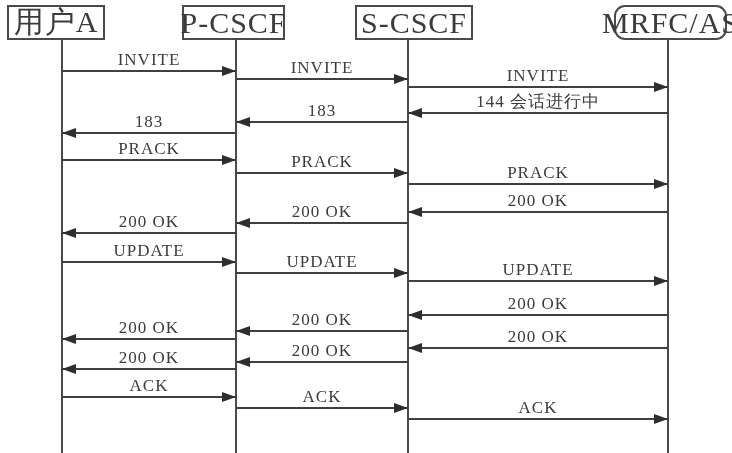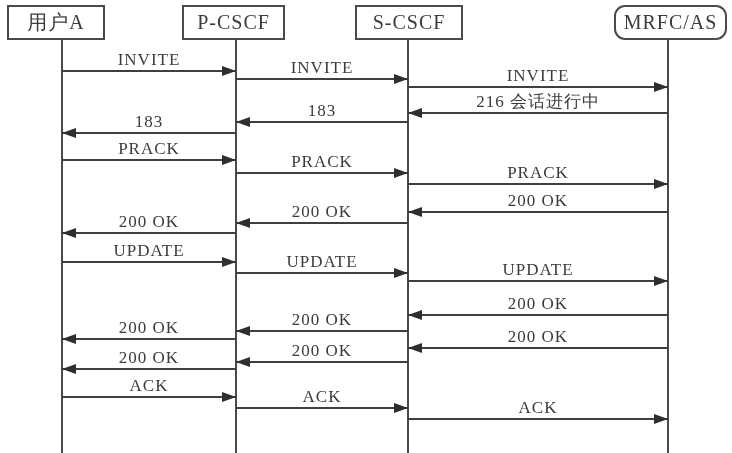--- a/index.html
+++ b/index.html
@@ -19,21 +19,21 @@
   .actor-box {
     position: absolute;
     top: 5px;
     height: 35px;
     box-sizing: border-box;
     border: 2px solid #4a4a4a;
     background: #ffffff;
     display: flex;
     align-items: center;
     justify-content: center;
-    font-size: 20px;
+    font-size: 30px;
     letter-spacing: 1px;
     white-space: nowrap;
     z-index: 3;
   }
   .lifeline {
     position: absolute;
     top: 40px;
     bottom: 0;
     width: 2px;
     background: #4a4a4a;
@@ -79,42 +79,42 @@
 
 <div class="stage" id="stage">
     <div class="actor-box" style="left: 7px; width: 98px;">
       <span>用户A</span>
     </div>
     <div class="lifeline" style="left: 61px;"></div>
     <div class="actor-box" style="left: 182px; width: 103px;">
       <span>P-CSCF</span>
     </div>
     <div class="lifeline" style="left: 235px;"></div>
-    <div class="actor-box" style="left: 355px; width: 108px; align-items: center;">
+    <div class="actor-box" style="left: 355px; width: 118px; align-items: center;">
       <span>S-CSCF</span>
     </div>
     <div class="lifeline" style="left: 407px;"></div>
     <div class="actor-box" style="left: 614px; width: 113px; border-radius: 11px;">
       <span>MRFC/AS</span>
     </div>
     <div class="lifeline" style="left: 667px;"></div>
     <div class="message ltr" style="left: 62px; width: 174px; top: 70px;">
       <div class="msg-label">INVITE</div>
       <div class="arrow-head"></div>
     </div>
     <div class="message ltr" style="left: 236px; width: 172px; top: 78px;">
       <div class="msg-label">INVITE</div>
       <div class="arrow-head"></div>
     </div>
     <div class="message ltr" style="left: 408px; width: 260px; top: 86px;">
       <div class="msg-label">INVITE</div>
       <div class="arrow-head"></div>
     </div>
     <div class="message rtl" style="left: 408px; width: 260px; top: 112px;">
-      <div class="msg-label">216 会话进行中</div>
+      <div class="msg-label">144 会话进行中</div>
       <div class="arrow-head"></div>
     </div>
     <div class="message rtl" style="left: 236px; width: 172px; top: 121px;">
       <div class="msg-label">183</div>
       <div class="arrow-head"></div>
     </div>
     <div class="message rtl" style="left: 62px; width: 174px; top: 132px;">
       <div class="msg-label">183</div>
       <div class="arrow-head"></div>
     </div>

